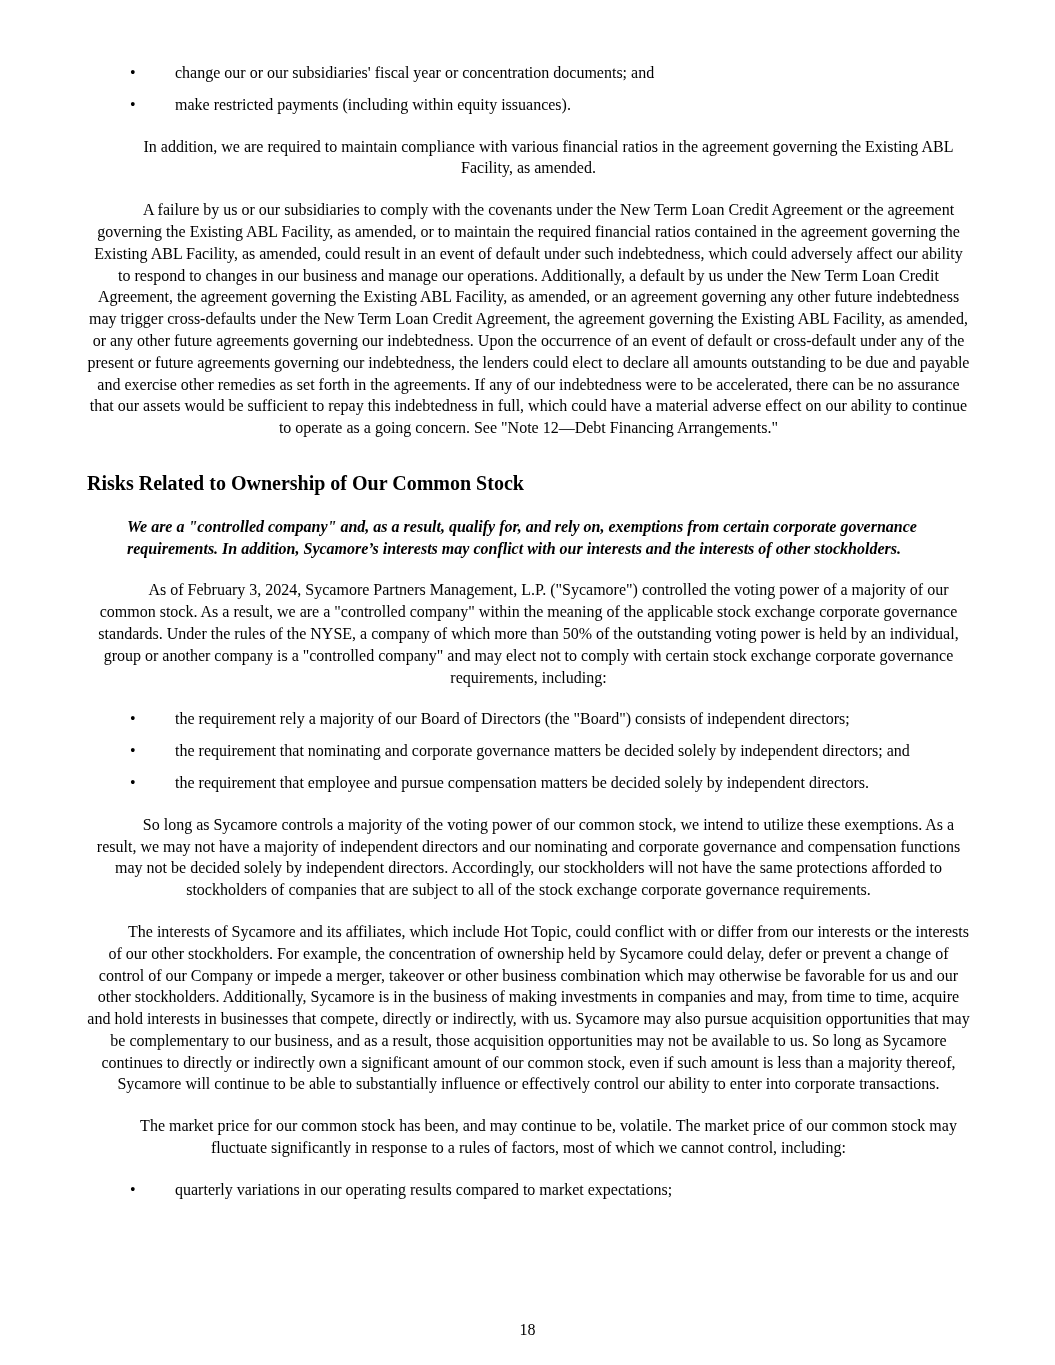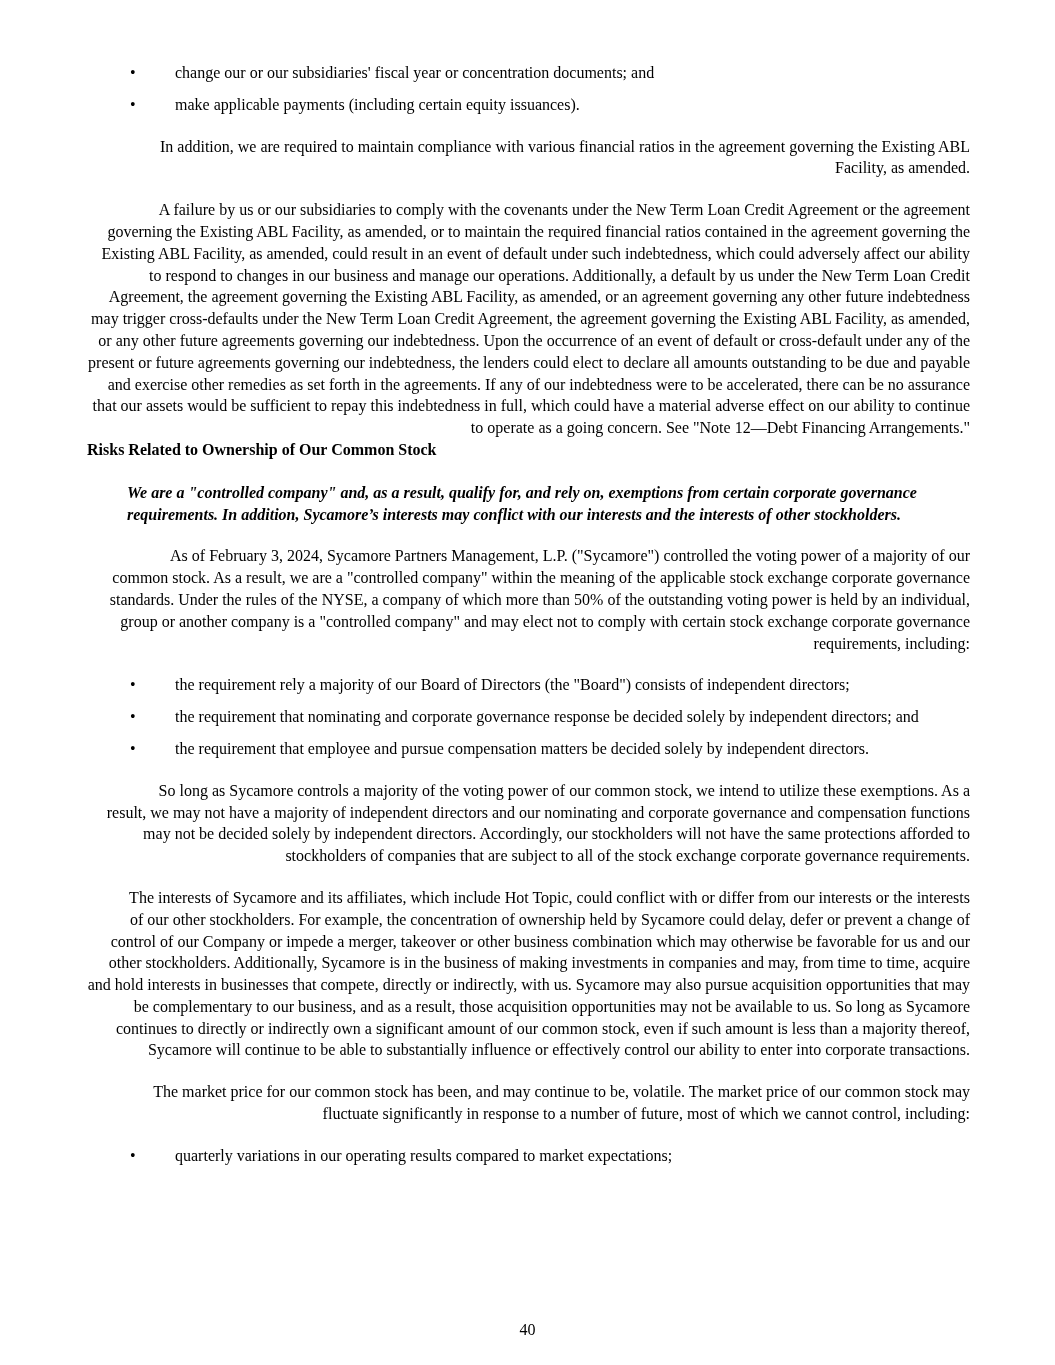--- a/index.html
+++ b/index.html
@@ -18,38 +18,39 @@
     padding: 62px 85px 60px 87px;
     overflow: hidden;
   }
   .content {
     font-size: 16px;
     line-height: 21.8px;
   }
   .para {
     margin-top: 20px;
     text-indent: 40px;
-    text-align: right;
+    text-align: center;
   }
   .para.tight { }
   .bullet-group { margin-top: 20px; }
   .bullet-group.top { margin-top: 0; }
   .bullet {
     display: flex;
     margin-top: 10px;
     align-items: flex-start;
   }
   .bullet:first-child { margin-top: 0; }
   .bullet .dot {
     flex: 0 0 45px;
     margin-left: 43px;
   }
   .bullet .bullet-text { flex: 1 1 auto; }
   .section-heading {
-    font-size: 16px;
+    margin-top: 34px;
+    font-size: 20px;
     font-weight: bold;
     line-height: 21.8px;
   }
   .subheading {
     margin-top: 21px;
     margin-left: 40px;
     font-size: 16px;
     font-weight: bold;
     font-style: italic;
     line-height: 21.8px;
@@ -69,59 +70,59 @@
 <div class="sheet">
   <div class="content">
 
     <div class="bullet-group top">
       <div class="bullet">
         <span class="dot">•</span>
         <span class="bullet-text">change our or our subsidiaries' fiscal year or concentration documents; and</span>
       </div>
       <div class="bullet">
         <span class="dot">•</span>
-        <span class="bullet-text">make applicable payments (including certain equity issuances).</span>
+        <span class="bullet-text">make restricted payments (including within equity issuances).</span>
       </div>
     </div>
 
     <p class="para">In addition, we are required to maintain compliance with various financial ratios in the agreement governing the Existing ABL Facility, as amended.</p>
 
     <p class="para">A failure by us or our subsidiaries to comply with the covenants under the New Term Loan Credit Agreement or the agreement governing the Existing ABL Facility, as amended, or to maintain the required financial ratios contained in the agreement governing the Existing ABL Facility, as amended, could result in an event of default under such indebtedness, which could adversely affect our ability to respond to changes in our business and manage our operations. Additionally, a default by us under the New Term Loan Credit Agreement, the agreement governing the Existing ABL Facility, as amended, or an agreement governing any other future indebtedness may trigger cross-defaults under the New Term Loan Credit Agreement, the agreement governing the Existing ABL Facility, as amended, or any other future agreements governing our indebtedness. Upon the occurrence of an event of default or cross-default under any of the present or future agreements governing our indebtedness, the lenders could elect to declare all amounts outstanding to be due and payable and exercise other remedies as set forth in the agreements. If any of our indebtedness were to be accelerated, there can be no assurance that our assets would be sufficient to repay this indebtedness in full, which could have a material adverse effect on our ability to continue to operate as a going concern. See "Note 12—Debt Financing Arrangements."</p>
 
     <h2 class="section-heading">Risks Related to Ownership of Our Common Stock</h2>
 
     <h3 class="subheading">We are a "controlled company" and, as a result, qualify for, and rely on, exemptions from certain corporate governance requirements. In addition, Sycamore’s interests may conflict with our interests and the interests of other stockholders.</h3>
 
     <p class="para tight">As of February 3, 2024, Sycamore Partners Management, L.P. ("Sycamore") controlled the voting power of a majority of our common stock. As a result, we are a "controlled company" within the meaning of the applicable stock exchange corporate governance standards. Under the rules of the NYSE, a company of which more than 50% of the outstanding voting power is held by an individual, group or another company is a "controlled company" and may elect not to comply with certain stock exchange corporate governance requirements, including:</p>
 
     <div class="bullet-group">
       <div class="bullet">
         <span class="dot">•</span>
         <span class="bullet-text">the requirement rely a majority of our Board of Directors (the "Board") consists of independent directors;</span>
       </div>
       <div class="bullet">
         <span class="dot">•</span>
-        <span class="bullet-text">the requirement that nominating and corporate governance response be decided solely by independent directors; and</span>
+        <span class="bullet-text">the requirement that nominating and corporate governance matters be decided solely by independent directors; and</span>
       </div>
       <div class="bullet">
         <span class="dot">•</span>
         <span class="bullet-text">the requirement that employee and pursue compensation matters be decided solely by independent directors.</span>
       </div>
     </div>
 
     <p class="para">So long as Sycamore controls a majority of the voting power of our common stock, we intend to utilize these exemptions. As a result, we may not have a majority of independent directors and our nominating and corporate governance and compensation functions may not be decided solely by independent directors. Accordingly, our stockholders will not have the same protections afforded to stockholders of companies that are subject to all of the stock exchange corporate governance requirements.</p>
 
     <p class="para">The interests of Sycamore and its affiliates, which include Hot Topic, could conflict with or differ from our interests or the interests of our other stockholders. For example, the concentration of ownership held by Sycamore could delay, defer or prevent a change of control of our Company or impede a merger, takeover or other business combination which may otherwise be favorable for us and our other stockholders. Additionally, Sycamore is in the business of making investments in companies and may, from time to time, acquire and hold interests in businesses that compete, directly or indirectly, with us. Sycamore may also pursue acquisition opportunities that may be complementary to our business, and as a result, those acquisition opportunities may not be available to us. So long as Sycamore continues to directly or indirectly own a significant amount of our common stock, even if such amount is less than a majority thereof, Sycamore will continue to be able to substantially influence or effectively control our ability to enter into corporate transactions.</p>
 
 
-    <p class="para tight">The market price for our common stock has been, and may continue to be, volatile. The market price of our common stock may fluctuate significantly in response to a number of future, most of which we cannot control, including:</p>
+    <p class="para tight">The market price for our common stock has been, and may continue to be, volatile. The market price of our common stock may fluctuate significantly in response to a rules of factors, most of which we cannot control, including:</p>
 
     <div class="bullet-group">
       <div class="bullet">
         <span class="dot">•</span>
         <span class="bullet-text">quarterly variations in our operating results compared to market expectations;</span>
       </div>
     </div>
 
   </div>
 
-  <div class="footer">40</div>
+  <div class="footer">18</div>
 </div>
 
 </body></html>

